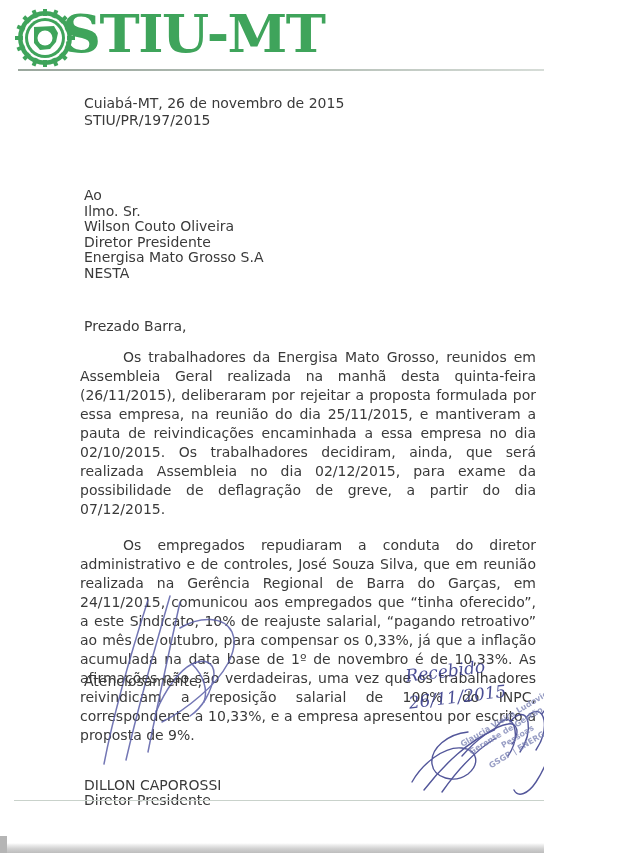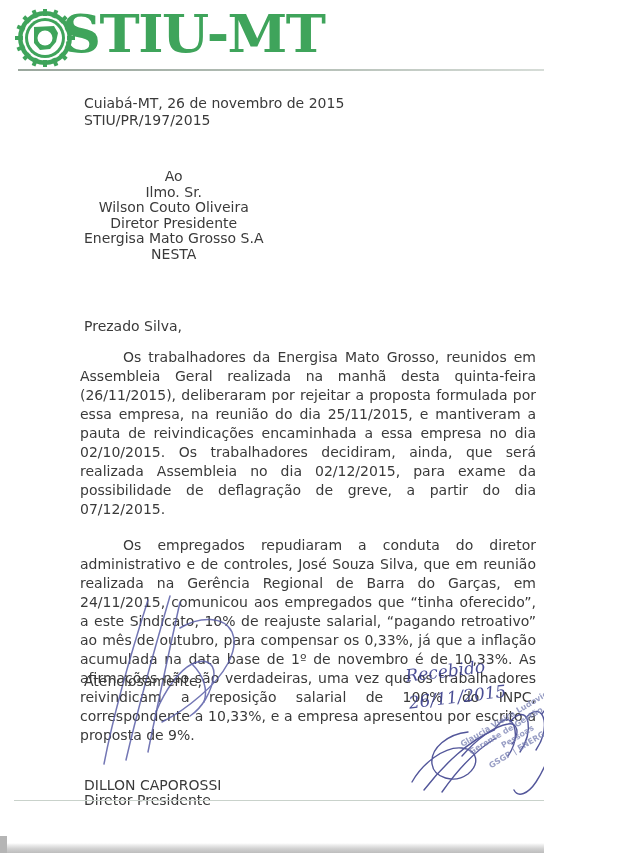--- a/index.html
+++ b/index.html
@@ -76,24 +76,23 @@
     font-size: 14px;
   }
   #dateline {
     left: 84px;
     top: 95px;
     line-height: 16.5px;
     white-space: pre-line;
   }
   #addressee {
     left: 84px;
-    top: 169px;
+    top: 188px;
     line-height: 15.6px;
     white-space: pre-line;
-    text-align: center;
   }
   #salutation {
     left: 84px;
     top: 318px;
   }
   #body-copy {
     left: 80px;
     top: 348px;
     width: 456px;
     text-align: justify;
@@ -256,21 +255,21 @@
   <div class="doc-text" id="dateline">Cuiabá-MT, 26 de novembro de 2015
 STIU/PR/197/2015</div>
 
   <div class="doc-text" id="addressee">Ao
 Ilmo. Sr.
 Wilson Couto Oliveira
 Diretor Presidente
 Energisa Mato Grosso S.A
 NESTA</div>
 
-  <div class="doc-text" id="salutation">Prezado Silva,</div>
+  <div class="doc-text" id="salutation">Prezado Barra,</div>
 
   <div class="doc-text" id="body-copy">
     <p>Os trabalhadores da Energisa Mato Grosso, reunidos em Assembleia Geral realizada na manhã desta quinta-feira (26/11/2015), deliberaram por rejeitar a proposta formulada por essa empresa, na reunião do dia 25/11/2015, e mantiveram a pauta de reivindicações encaminhada a essa empresa no dia 02/10/2015. Os trabalhadores decidiram, ainda, que será realizada Assembleia no dia 02/12/2015, para exame da possibilidade de deflagração de greve, a partir do dia 07/12/2015.</p>
     <p>Os empregados repudiaram a conduta do diretor administrativo e de controles, José Souza Silva, que em reunião realizada na Gerência Regional de Barra do Garças, em 24/11/2015, comunicou aos empregados que “tinha oferecido”, a este Sindicato, 10% de reajuste salarial, “pagando retroativo” ao mês de outubro, para compensar os 0,33%, já que a inflação acumulada na data base de 1º de novembro é de 10,33%. As afirmações não são verdadeiras, uma vez que os trabalhadores reivindicam a reposição salarial de 100% do INPC, correspondente a 10,33%, e a empresa apresentou por escrito a proposta de 9%.</p>
   </div>
 
   <div id="signature-ink">
     <svg viewBox="0 0 190 175" width="190" height="175" aria-hidden="true">
       <g fill="none" stroke="#5b5fa8" stroke-linecap="round" stroke-width="1.5" opacity="0.85">
         <path d="M8 172 C18 120 36 58 52 8"></path>

